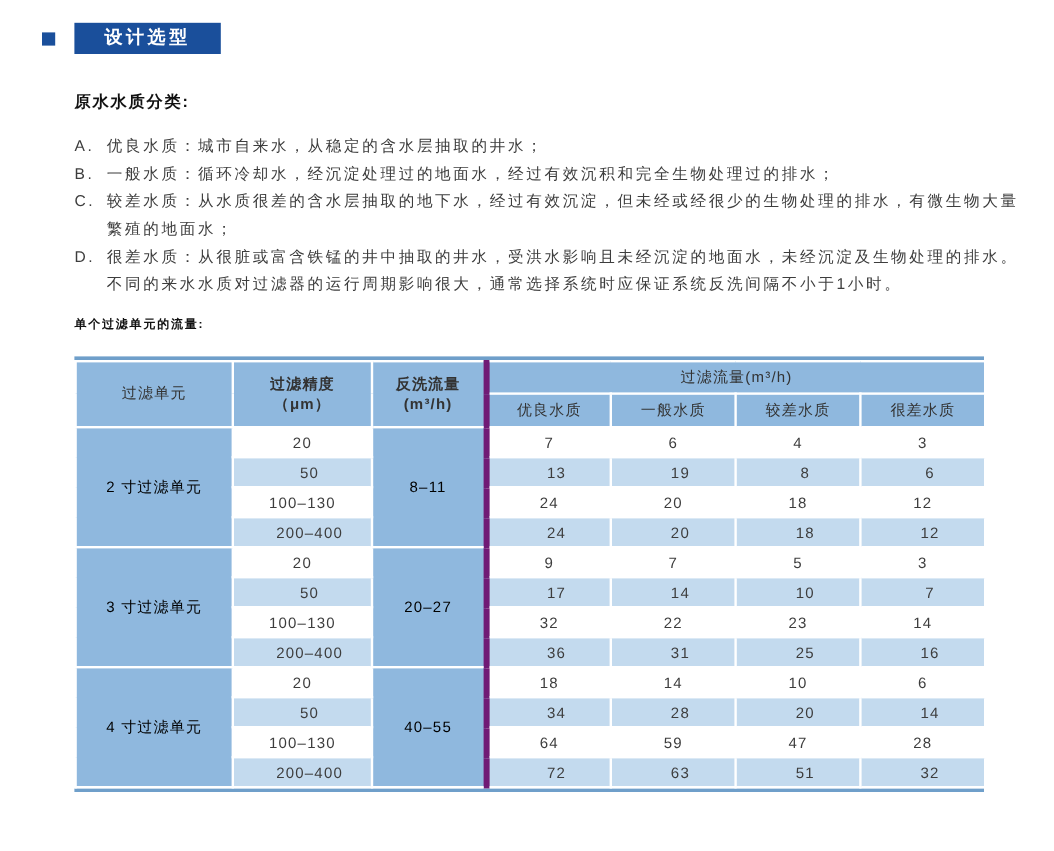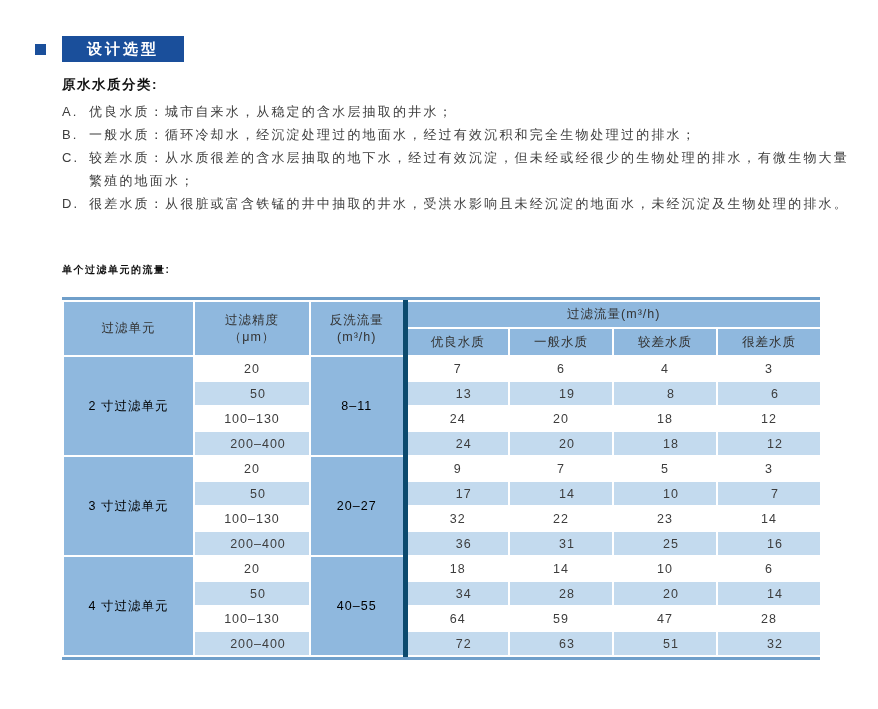--- a/index.html
+++ b/index.html
@@ -15,21 +15,21 @@
   body{
     width:878px;height:709px;
     background:#ffffff;
     font-family:"Liberation Sans","DejaVu Sans",sans-serif;
     color:var(--body-ink);
     position:relative;
     overflow:hidden;
   }
   
   .section-header{
-    position:absolute;left:35px;top:36px;
+    position:absolute;left:35px;top:19px;
     display:flex;align-items:center;
   }
   .bullet{
     width:11px;height:11px;
     background:var(--navy);
     margin-right:16px;
     flex:0 0 auto;
   }
   .title-box{
     background:var(--navy);
@@ -41,21 +41,21 @@
     padding:0 25px;
     white-space:nowrap;
   }
   
   .intro{
     position:absolute;left:62px;top:76px;width:796px;
   }
   .intro-heading{
     font-weight:bold;color:var(--ink);
     font-size:13.5px;letter-spacing:1.5px;
-    margin-bottom:6px;
+    margin-bottom:16px;
   }
   .list-item{
     display:flex;
     font-size:13px;letter-spacing:2.2px;
     line-height:23px;
   }
   .li-label{flex:0 0 27px;}
   .li-text{flex:1 1 auto;}
   .note{
     margin-left:27px;
@@ -88,22 +88,22 @@
     font-weight:normal;
     letter-spacing:1px;
   }
   thead tr.hrow1 th{height:27px;}
   thead tr.hrow2 th{height:28px;}
   tbody tr{height:25px;}
   .hdr{background:var(--hdr-blue);color:#333333;}
   .grp{background:var(--hdr-blue);color:#000000;}
   .light{background:#ffffff;}
   .shade{background:var(--shade-blue);padding-left:12px;}
-  .flow-first{border-left:5px solid #0c4a6e;}
-  .two-line{line-height:17px;padding:3px 0;}
+  .flow-first{border-left:5px solid #701a75;}
+  .two-line{line-height:17px;padding:3px 0;font-weight:bold;}
 </style>
 </head>
 <body>
 
 <div class="section-header">
   <span class="bullet"></span>
   <span class="title-box">设计选型</span>
 </div>
 
 <div class="intro">
@@ -118,20 +118,21 @@
     <span class="li-text">一般水质：循环冷却水，经沉淀处理过的地面水，经过有效沉积和完全生物处理过的排水；</span>
   </div>
   <div class="list-item">
     <span class="li-label">C.</span>
     <span class="li-text">较差水质：从水质很差的含水层抽取的地下水，经过有效沉淀，但未经或经很少的生物处理的排水，有微生物大量繁殖的地面水；</span>
   </div>
   <div class="list-item">
     <span class="li-label">D.</span>
     <span class="li-text">很差水质：从很脏或富含铁锰的井中抽取的井水，受洪水影响且未经沉淀的地面水，未经沉淀及生物处理的排水。</span>
   </div>
+  <div class="note">不同的来水水质对过滤器的运行周期影响很大，通常选择系统时应保证系统反洗间隔不小于1小时。</div>
 </div>
 
 <div class="table-heading">单个过滤单元的流量:</div>
 
 <div class="table-wrap">
   <table>
     <colgroup>
       <col style="width:131px">
       <col style="width:116px">
       <col style="width:95px">

